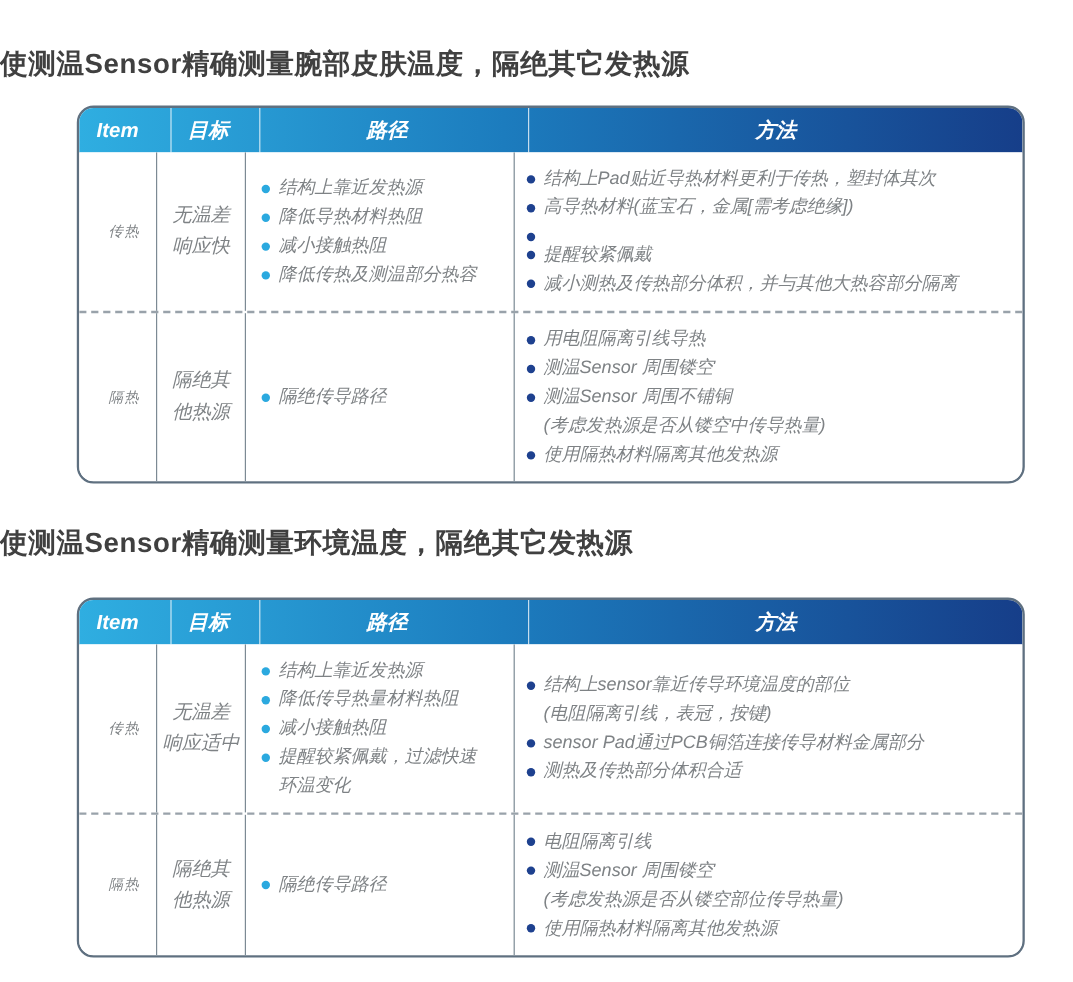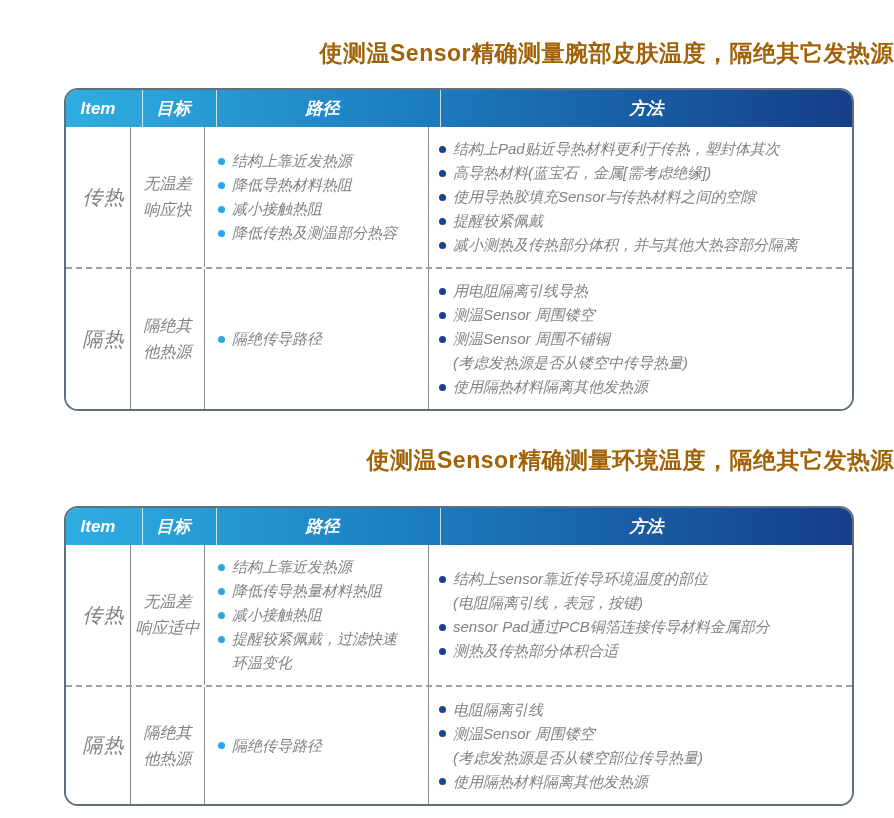--- a/index.html
+++ b/index.html
@@ -2,43 +2,43 @@
 <html><head>
 <meta charset="utf-8">
 <style>
   html,body{margin:0;padding:0;}
   body{
     width:894px;height:818px;overflow:hidden;background:#FFFFFF;
     font-family:"Liberation Sans","DejaVu Sans",sans-serif;
   }
   .page{box-sizing:border-box;width:894px;height:818px;padding-top:38px;}
   .sec-title{
-    margin:0 0 20px 0;text-align:right;
-    font-size:23px;line-height:30px;font-weight:bold;color:#a16207;letter-spacing:.5px;
+    margin:0 0 20px 0;text-align:left;
+    font-size:23px;line-height:30px;font-weight:bold;color:#404040;letter-spacing:.5px;
   }
   .sec+.sec .sec-title{margin-top:34px;margin-bottom:31px;}
   .tbl{
     box-sizing:border-box;width:790px;margin-left:64px;
     border:2px solid #5F7080;border-radius:14px;overflow:hidden;background:#fff;font-style:italic;
   }
   .thead{
     display:grid;grid-template-columns:64px 74px 224px 1fr;height:37px;
     background:linear-gradient(90deg,#2FAEE1 0%,#1C7CBE 45%,#163E89 100%);
   }
   .hc{display:flex;align-items:center;justify-content:center;color:#FFFFFF;font-weight:bold;font-size:17px;}
   .hc+.hc{border-left:1.5px solid rgba(255,255,255,.75);margin-left:12px;}
   .trow{display:grid;grid-template-columns:64px 74px 224px 1fr;background:#FFFFFF;}
   .trow+.trow{border-top:2px dashed #99A2AA;}
   .td{box-sizing:border-box;}
   .td+.td{border-left:1.5px solid #7C8A94;}
   .center{
     display:flex;align-items:center;justify-content:center;text-align:center;
     white-space:pre-line;color:#7E8285;
   }
-  .c-item{font-size:20px;letter-spacing:1px;padding-left:11px;}
+  .c-item{font-size:12px;letter-spacing:1px;padding-left:11px;}
   .c-goal{font-size:16px;line-height:26px;}
   .c-path,.c-method{
     display:flex;flex-direction:column;justify-content:center;
     padding:10px 10px 10px 13px;color:#7E8285;font-size:15px;line-height:24px;
   }
   .c-method{padding-left:10px;}
   .b{display:flex;align-items:flex-start;}
   .dot{width:7px;height:7px;border-radius:50%;flex:0 0 7px;margin:8.5px 7px 0 0;}
   .dot-cyan{background:#2BA9DF;}
   .dot-navy{background:#1E418F;}
@@ -89,21 +89,20 @@
               <div class="b">
                 <span class="dot dot-navy"></span>
                 <span class="bt">结构上Pad贴近导热材料更利于传热，塑封体其次</span>
               </div>
               <div class="b">
                 <span class="dot dot-navy"></span>
                 <span class="bt">高导热材料(蓝宝石，金属[需考虑绝缘])</span>
               </div>
               <div class="b">
                 <span class="dot dot-navy"></span>
-                <span class="bt">使用导热胶填充Sensor与传热材料之间的空隙</span>
               </div>
               <div class="b">
                 <span class="dot dot-navy"></span>
                 <span class="bt">提醒较紧佩戴</span>
               </div>
               <div class="b">
                 <span class="dot dot-navy"></span>
                 <span class="bt">减小测热及传热部分体积，并与其他大热容部分隔离</span>
               </div>
             </div>

